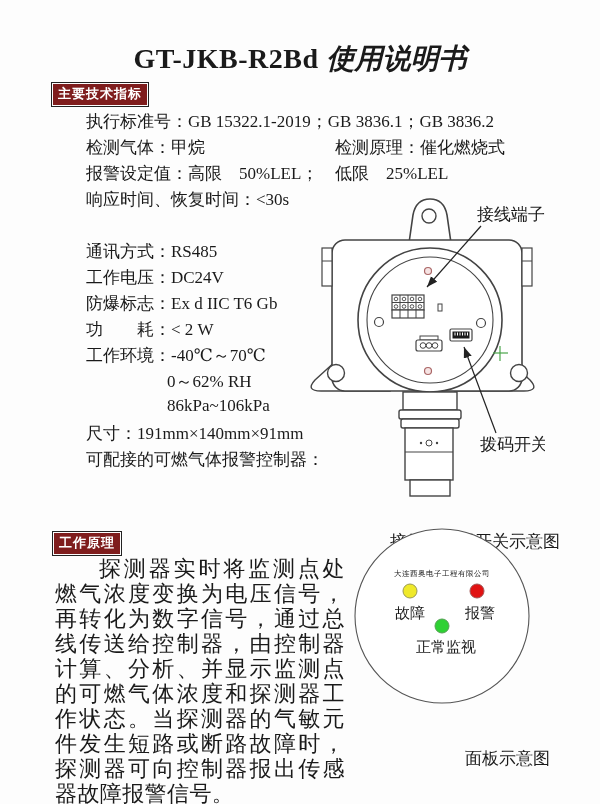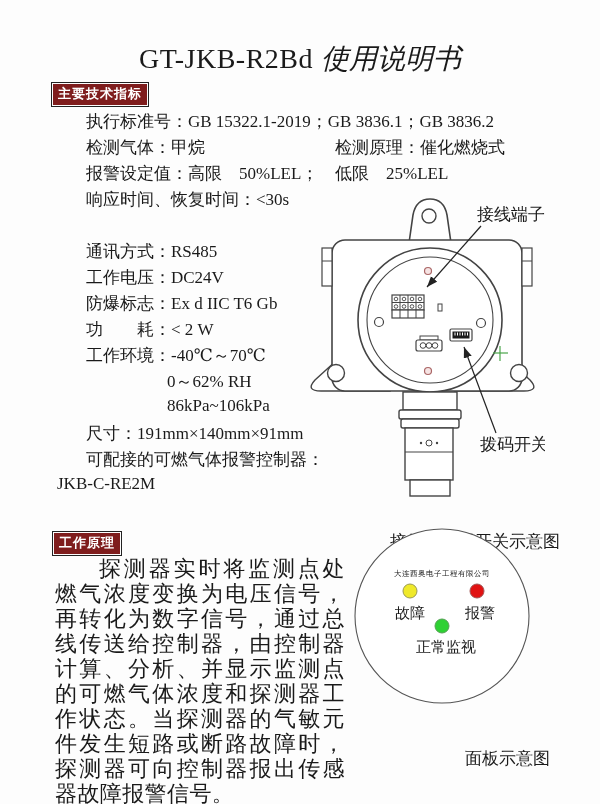--- a/index.html
+++ b/index.html
@@ -3,21 +3,21 @@
 <meta charset="utf-8">
 <style>
   html,body{margin:0;padding:0;background:#e8e8e8;}
   .page{
     position:relative;width:600px;height:804px;background:#fdfdfd;
     font-family:"Liberation Serif","DejaVu Serif",serif;color:#1a1a1a;
     overflow:hidden;margin:0 auto;
   }
   .title{
     position:absolute;top:40px;left:0;width:600px;text-align:center;
-    font-size:28px;font-weight:normal;white-space:nowrap;
+    font-size:28px;font-weight:bold;white-space:nowrap;
   }
   .title .model{font-style:normal;letter-spacing:0.5px;}
   .title .doctype{font-style:italic;margin-left:8px;}
   .sec-hdr{
     position:absolute;background:#7f1d1d;color:#fff;font-size:13px;font-weight:bold;
     padding:1px 5px 2px 5px;letter-spacing:1px;outline:1px solid #222;outline-offset:1px;
     white-space:nowrap;
   }
   .spec-line{position:absolute;left:0;width:600px;height:22px;font-size:17px;}
   .spec-line .l{position:absolute;left:86px;white-space:nowrap;}
@@ -78,23 +78,20 @@
       <span class="l indent">0～62% RH</span>
     </div>
   <div class="spec-line" style="top:396px">
       <span class="l indent">86kPa~106kPa</span>
     </div>
   <div class="spec-line" style="top:422px">
       <span class="l">尺寸：191mm×140mm×91mm</span>
     </div>
   <div class="spec-line" style="top:448px">
       <span class="l">可配接的可燃气体报警控制器：</span>
-    </div>
-  <div class="spec-line" style="top:474px">
-      <span class="l flush">JKB-C-RE2M</span>
     </div>
 
   <svg class="svg-abs" style="left:300px;top:195px;" width="245" height="325" viewBox="0 0 245 325">
     <defs>
       <marker id="arr" markerWidth="12" markerHeight="10" refX="9" refY="3.5" orient="auto">
         <path d="M0,0 L9,3.5 L0,7 Z" fill="#222"></path>
       </marker>
     </defs>
 
     <path class="thin" d="M109,48 L113,20 Q116,4 130,4 Q144,4 147,20 L151,48 Z" stroke-width="1.6"></path>

